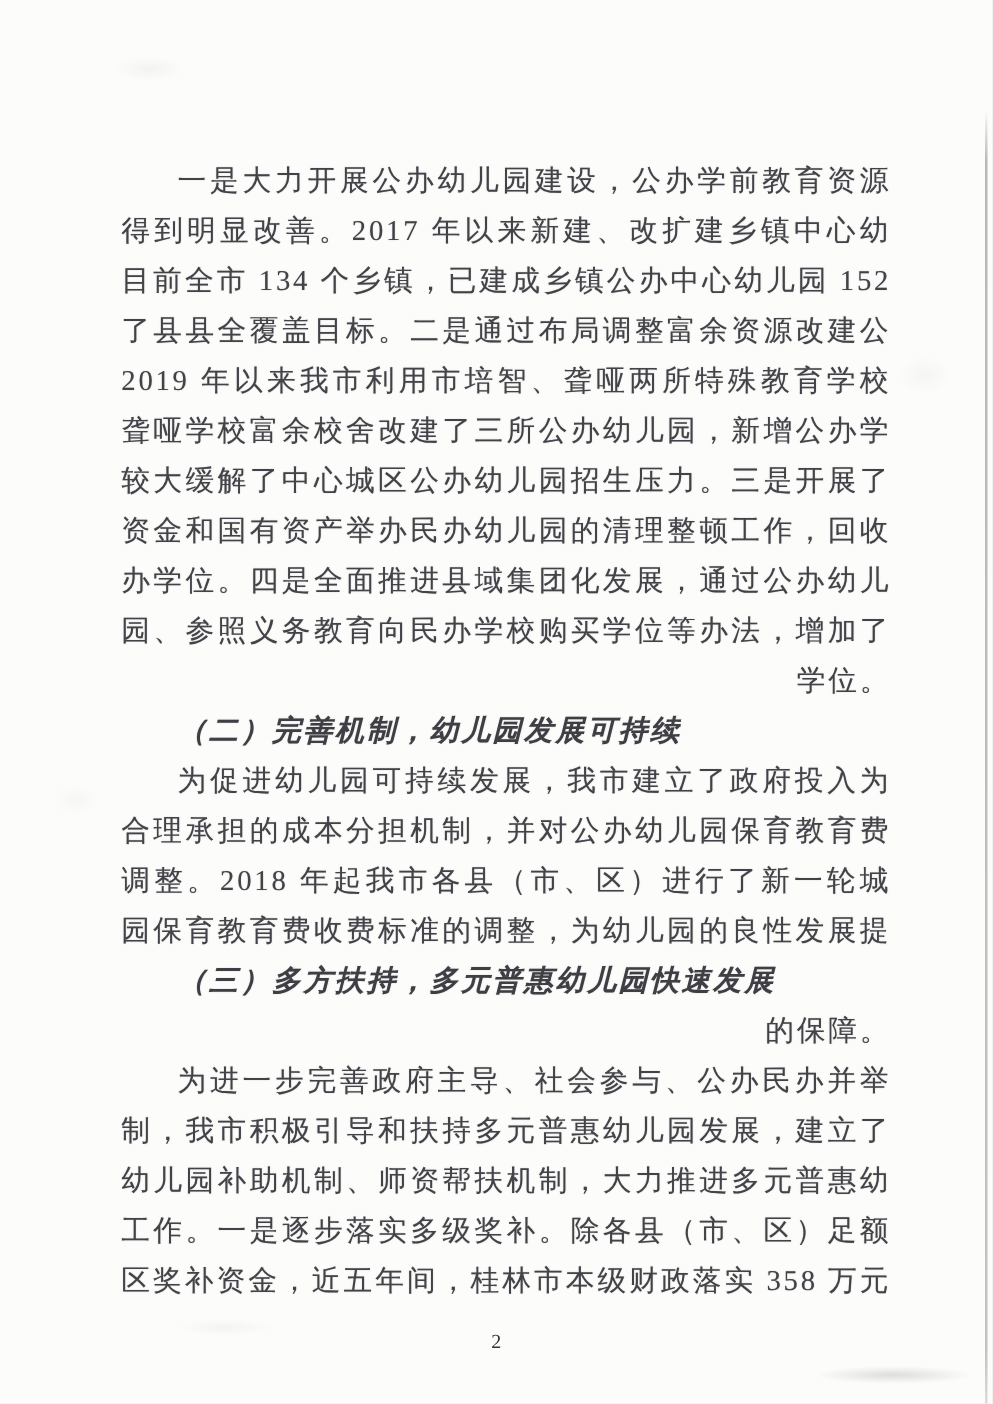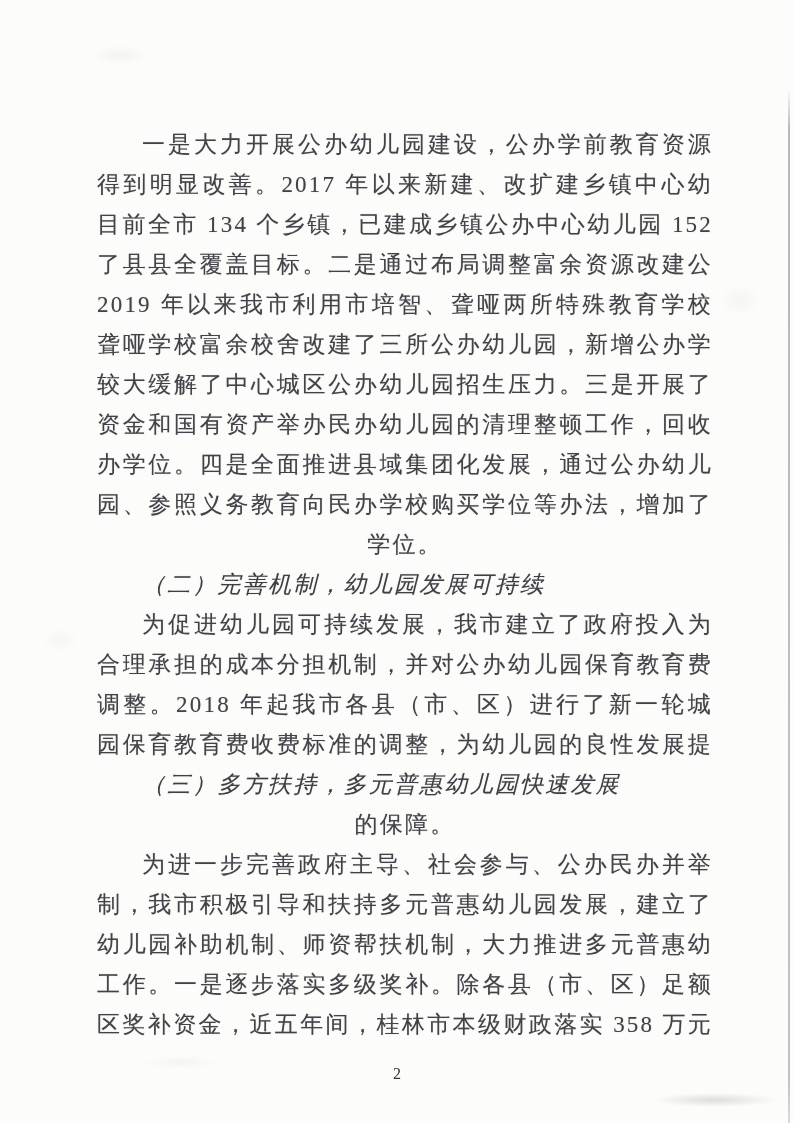--- a/index.html
+++ b/index.html
@@ -48,27 +48,28 @@
   .line.fill {
     text-align: justify;
     text-align-last: justify;
   }
   .line.indent {
     text-indent: 45px;
     text-align: justify;
     text-align-last: justify;
   }
   .line.end {
-    text-align: center;
+    text-align: right;
   }
   .line.heading {
     text-indent: 45px;
     text-align: left;
     font-style: italic;
     color: #3e3e44;
+    font-weight: bold;
   }
   .page-num {
     position: absolute;
     top: 1062px;
     left: 0;
     right: 0;
     height: 24px;
     line-height: 24px;
     text-align: center;
     font-size: 16px;

